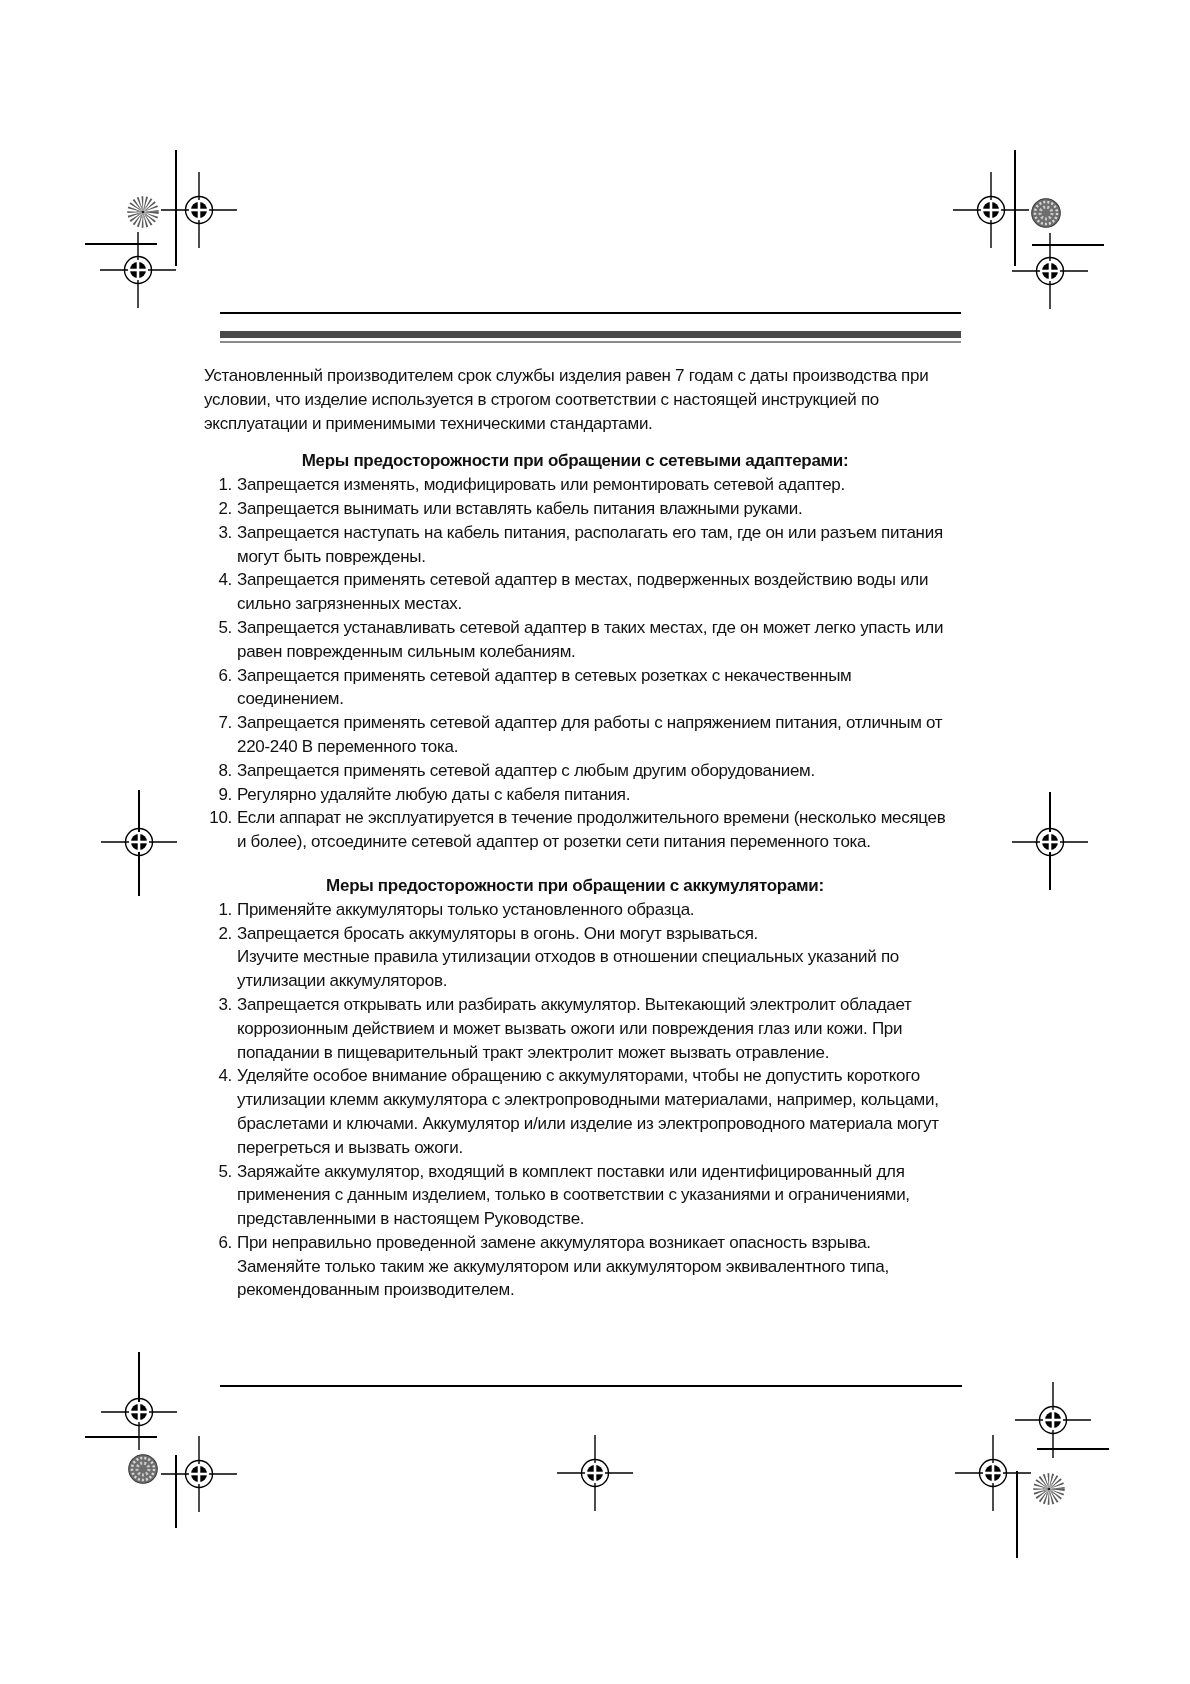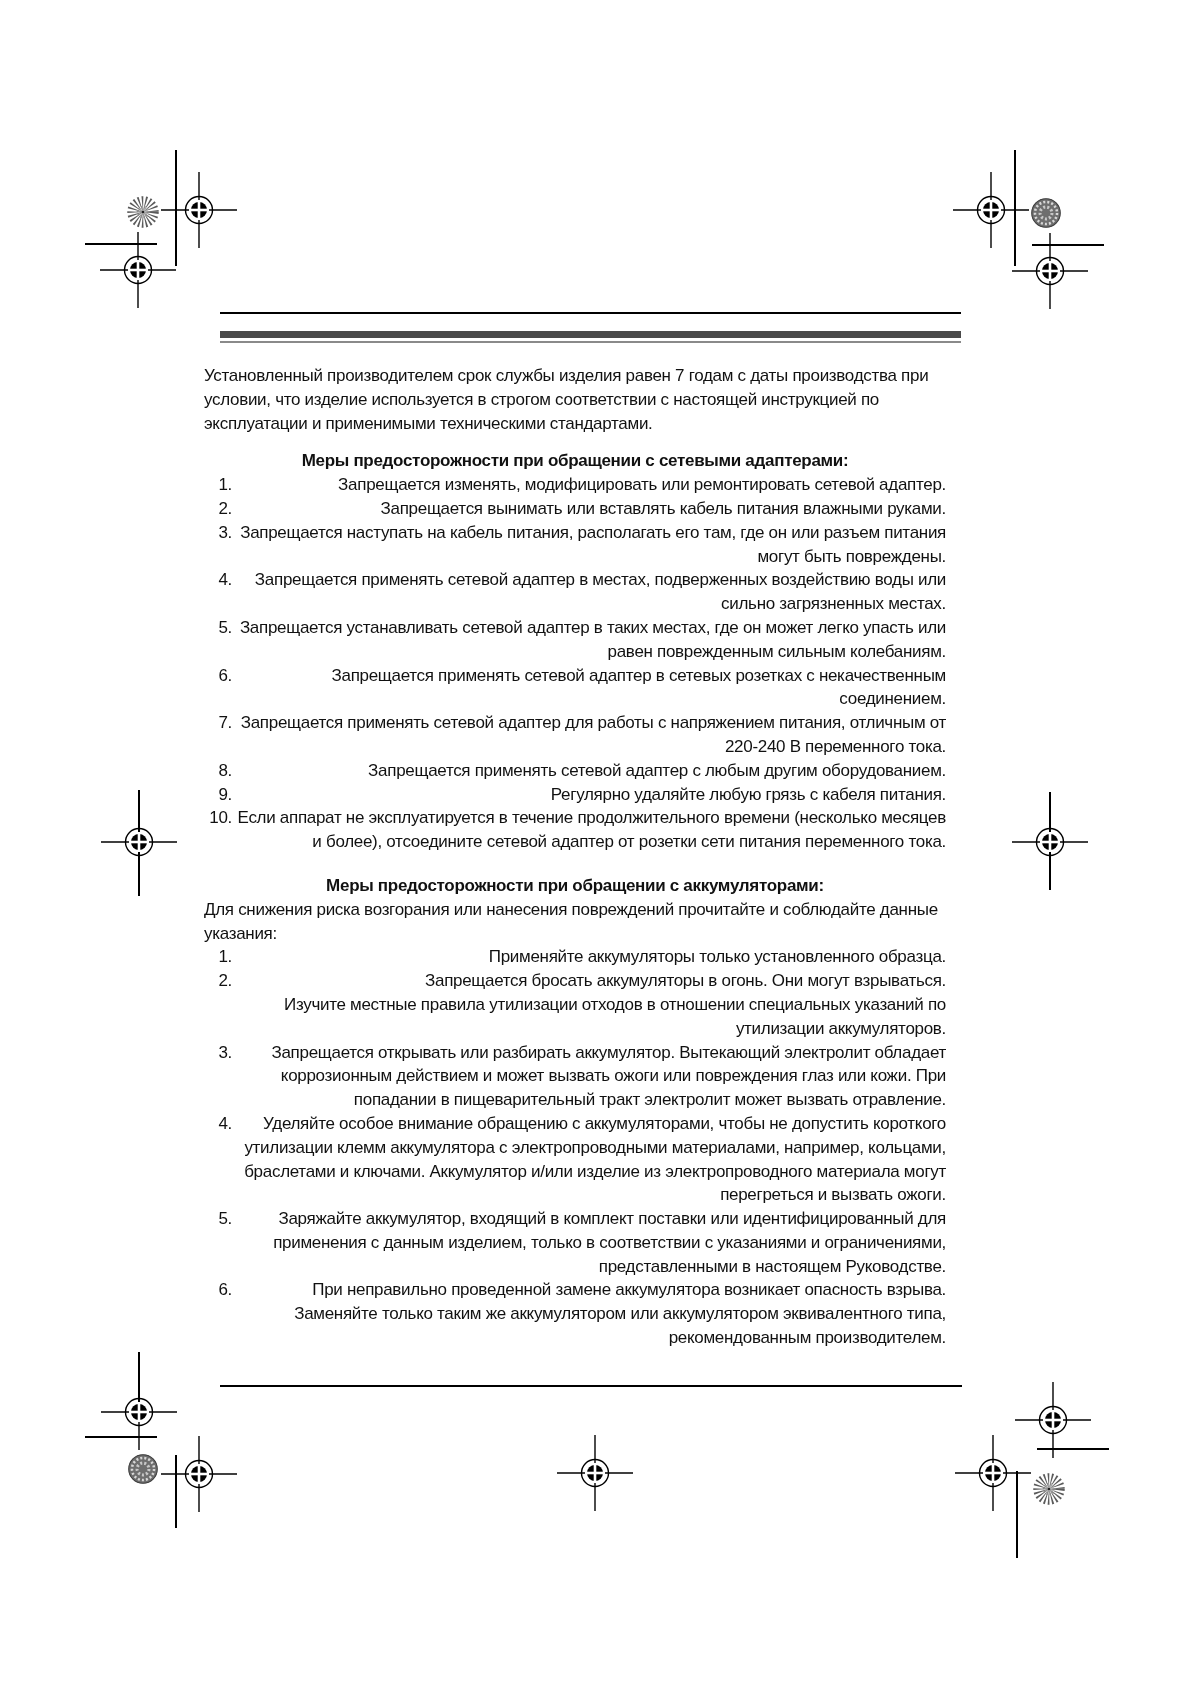--- a/index.html
+++ b/index.html
@@ -30,21 +30,20 @@
   .body-text { margin: 0; white-space: pre-line; }
   .section-heading {
     font-size: 17px; line-height: 23.8px;
     font-weight: bold; margin: 14px 0 0 0; text-align: center;
   }
   .section-heading.second { margin-top: 20px; }
   .num-list { margin: 0; padding: 0; list-style: none; counter-reset: item; }
   .num-list li {
     position: relative; padding-left: 33px;
     counter-increment: item;
-    text-align: right;
   }
   .num-list li::before {
     content: counter(item) ".";
     position: absolute; left: 0; top: 0;
     width: 28px; text-align: right;
   }
   .li-text { white-space: pre-line; }
 
   
   .mark { position: absolute; }
@@ -154,27 +153,26 @@
 
     <ol class="num-list">
       <li><span class="li-text">Запрещается изменять, модифицировать или ремонтировать сетевой адаптер.</span></li>
       <li><span class="li-text">Запрещается вынимать или вставлять кабель питания влажными руками.</span></li>
       <li><span class="li-text">Запрещается наступать на кабель питания, располагать его там, где он или разъем питания могут быть повреждены.</span></li>
       <li><span class="li-text">Запрещается применять сетевой адаптер в местах, подверженных воздействию воды или сильно загрязненных местах.</span></li>
       <li><span class="li-text">Запрещается устанавливать сетевой адаптер в таких местах, где он может легко упасть или равен поврежденным сильным колебаниям.</span></li>
       <li><span class="li-text">Запрещается применять сетевой адаптер в сетевых розетках с некачественным соединением.</span></li>
       <li><span class="li-text">Запрещается применять сетевой адаптер для работы с напряжением питания, отличным от 220-240 В переменного тока.</span></li>
       <li><span class="li-text">Запрещается применять сетевой адаптер с любым другим оборудованием.</span></li>
-      <li><span class="li-text">Регулярно удаляйте любую грязь с кабеля питания.</span></li>
+      <li><span class="li-text">Регулярно удаляйте любую даты с кабеля питания.</span></li>
       <li><span class="li-text">Если аппарат не эксплуатируется в течение продолжительного времени (несколько месяцев и более), отсоедините сетевой адаптер от розетки сети питания переменного тока.</span></li>
     </ol>
 
     <h2 class="section-heading second">Меры предосторожности при обращении с аккумуляторами:</h2>
 
-    <p class="body-text">Для снижения риска возгорания или нанесения повреждений прочитайте и соблюдайте данные указания:</p>
 
     <ol class="num-list">
       <li><span class="li-text">Применяйте аккумуляторы только установленного образца.</span></li>
       <li><span class="li-text">Запрещается бросать аккумуляторы в огонь. Они могут взрываться.
 Изучите местные правила утилизации отходов в отношении специальных указаний по утилизации аккумуляторов.</span></li>
       <li><span class="li-text">Запрещается открывать или разбирать аккумулятор. Вытекающий электролит обладает коррозионным действием и может вызвать ожоги или повреждения глаз или кожи. При попадании в пищеварительный тракт электролит может вызвать отравление.</span></li>
       <li><span class="li-text">Уделяйте особое внимание обращению с аккумуляторами, чтобы не допустить короткого утилизации клемм аккумулятора с электропроводными материалами, например, кольцами, браслетами и ключами. Аккумулятор и/или изделие из электропроводного материала могут перегреться и вызвать ожоги.</span></li>
       <li><span class="li-text">Заряжайте аккумулятор, входящий в комплект поставки или идентифицированный для применения с данным изделием, только в соответствии с указаниями и ограничениями, представленными в настоящем Руководстве.</span></li>
       <li><span class="li-text">При неправильно проведенной замене аккумулятора возникает опасность взрыва. Заменяйте только таким же аккумулятором или аккумулятором эквивалентного типа, рекомендованным производителем.</span></li>
     </ol>

